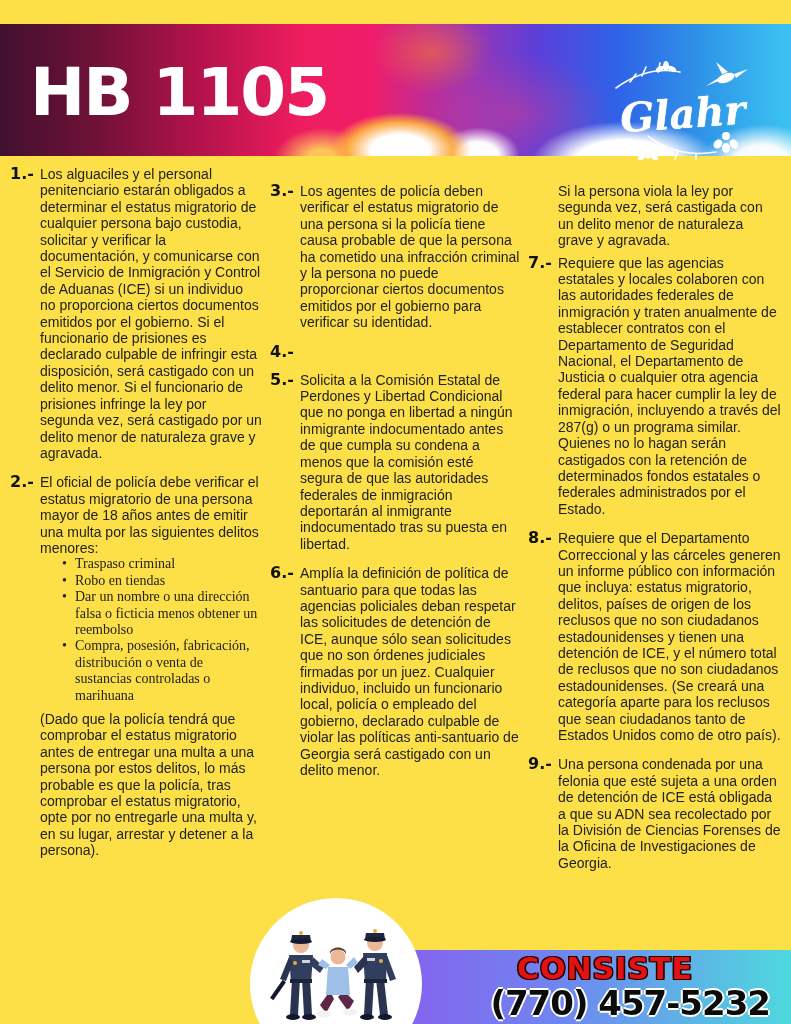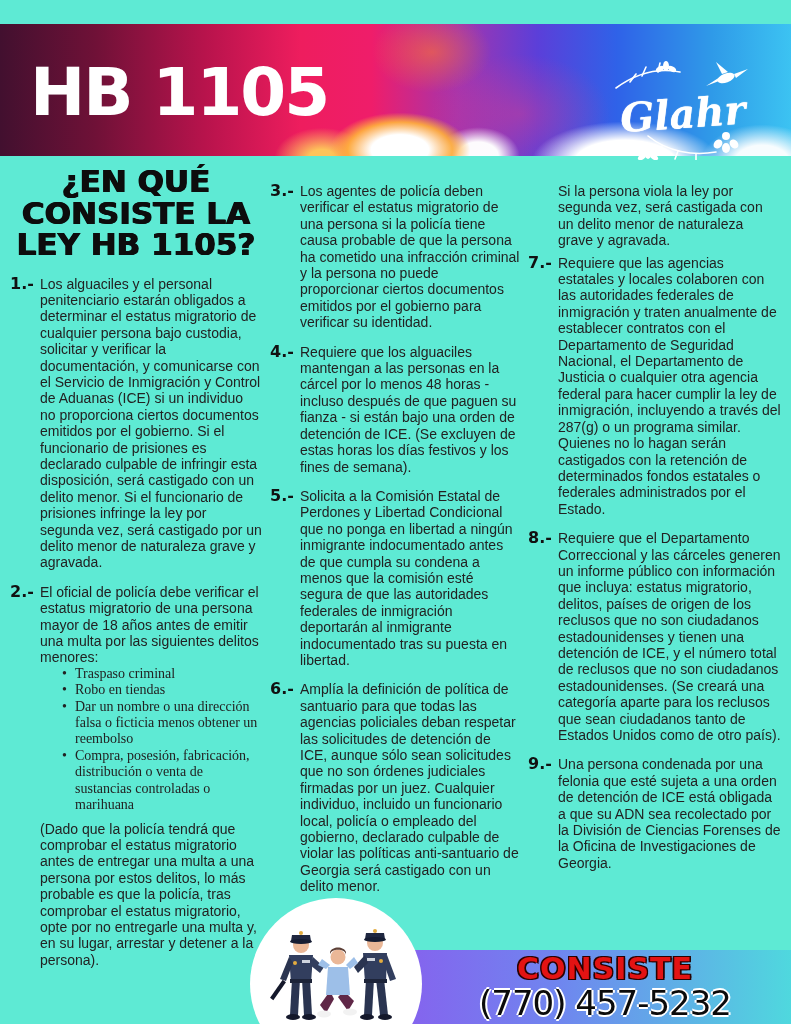--- a/index.html
+++ b/index.html
@@ -1,18 +1,18 @@
 <!DOCTYPE html>
 <html><head>
 <meta charset="utf-8">
 <style>
   * { margin:0; padding:0; box-sizing:border-box; }
   html,body { width:791px; height:1024px; background:#ffffff; }
   body { font-family:"Liberation Sans", sans-serif; color:#232323; position:relative; overflow:hidden; }
-  .page { position:relative; width:791px; height:1024px; background:#5eead4; }
+  .page { position:relative; width:791px; height:1024px; background:#fde047; }
 
   
   .header {
     position:absolute; left:0; top:24px; width:791px; height:132px;
     background:
       radial-gradient(90px 48px at 400px 126px, rgba(255,255,255,1) 32%, rgba(255,176,60,.92) 58%, rgba(255,140,20,0) 78%),
       radial-gradient(66px 42px at 322px 134px, rgba(255,205,90,.95) 20%, rgba(255,150,30,0) 72%),
       radial-gradient(58px 40px at 478px 132px, rgba(255,255,255,.98) 35%, rgba(255,190,120,0) 72%),
       radial-gradient(120px 52px at 625px 138px, rgba(255,255,255,1) 42%, rgba(255,255,255,0) 78%),
       radial-gradient(78px 48px at 762px 138px, rgba(255,255,255,.96) 35%, rgba(160,230,255,0) 78%),
@@ -68,23 +68,24 @@
     border-radius:50%; background:#ffffff;
   }
   .cops { position:absolute; left:262px; top:921px; width:160px; height:103px; }
   .contact { position:absolute; left:440px; top:952px; width:330px; text-align:center; }
   .preguntas {
     font-family:"DejaVu Sans", sans-serif; font-weight:bold; font-size:30px;
     line-height:33px; color:#e31313; letter-spacing:1px;
     text-shadow:-1.4px -1.4px 0 #2a0202, 1.4px -1.4px 0 #2a0202, -1.4px 1.4px 0 #2a0202, 1.4px 1.4px 0 #2a0202;
   }
   .phone {
-    font-family:"DejaVu Sans", sans-serif; font-weight:normal; font-size:34px;
+    font-family:"DejaVu Sans", sans-serif; font-weight:bold; font-size:34px;
     line-height:36px; color:#0b0b0b; letter-spacing:-1px;
     text-shadow:-2px 0 0 #fff, 2px 0 0 #fff, 0 -2px 0 #fff, 0 2px 0 #fff;
+    text-align:right;
   }
 </style>
 </head>
 <body>
 
 <div class="page">
 
   <div class="header">
     <div class="hb-title">HB 1105</div>
     <div class="glahr">
@@ -120,25 +121,20 @@
         <g fill="#fff">
           <ellipse cx="30" cy="24" rx="3" ry="5"></ellipse>
           <ellipse cx="24" cy="27" rx="4.5" ry="2.5" transform="rotate(-30 24 27)"></ellipse>
           <ellipse cx="36" cy="27" rx="4.5" ry="2.5" transform="rotate(30 36 27)"></ellipse>
         </g>
       </svg>
     </div>
   </div>
 
   <div class="col col-left">
-    <div class="big-title">
-      <span style="display:block">¿EN QUÉ</span>
-      <span style="display:block">CONSISTE LA</span>
-      <span style="display:block">LEY HB 1105?</span>
-    </div>
     <div class="item">
       <span class="num">1.-</span>
       <span class="itxt">Los alguaciles y el personal penitenciario estarán obligados a determinar el estatus migratorio de cualquier persona bajo custodia, solicitar y verificar la documentación, y comunicarse con el Servicio de Inmigración y Control de Aduanas (ICE) si un individuo no proporciona ciertos documentos emitidos por el gobierno. Si el funcionario de prisiones es declarado culpable de infringir esta disposición, será castigado con un delito menor. Si el funcionario de prisiones infringe la ley por segunda vez, será castigado por un delito menor de naturaleza grave y agravada.</span>
     </div>
     <div class="item" style="margin-bottom:0">
       <span class="num">2.-</span>
       <span class="itxt">
         <span>El oficial de policía debe verificar el estatus migratorio de una persona mayor de 18 años antes de emitir una multa por las siguientes delitos menores:</span>
         <ul class="bullets">
           <li>Traspaso criminal</li>
@@ -151,21 +147,20 @@
     </div>
   </div>
 
   <div class="col col-middle">
     <div class="item">
       <span class="num">3.-</span>
       <span class="itxt">Los agentes de policía deben verificar el estatus migratorio de una persona si la policía tiene causa probable de que la persona ha cometido una infracción criminal y la persona no puede proporcionar ciertos documentos emitidos por el gobierno para verificar su identidad.</span>
     </div>
     <div class="item">
       <span class="num">4.-</span>
-      <span class="itxt">Requiere que los alguaciles mantengan a las personas en la cárcel por lo menos 48 horas - incluso después de que paguen su fianza - si están bajo una orden de detención de ICE. (Se excluyen de estas horas los días festivos y los fines de semana).</span>
     </div>
     <div class="item">
       <span class="num">5.-</span>
       <span class="itxt">Solicita a la Comisión Estatal de Perdones y Libertad Condicional que no ponga en libertad a ningún inmigrante indocumentado antes de que cumpla su condena a menos que la comisión esté segura de que las autoridades federales de inmigración deportarán al inmigrante indocumentado tras su puesta en libertad.</span>
     </div>
     <div class="item">
       <span class="num">6.-</span>
       <span class="itxt">Amplía la definición de política de santuario para que todas las agencias policiales deban respetar las solicitudes de detención de ICE, aunque sólo sean solicitudes que no son órdenes judiciales firmadas por un juez. Cualquier individuo, incluido un funcionario local, policía o empleado del gobierno, declarado culpable de violar las políticas anti-santuario de Georgia será castigado con un delito menor.</span>
     </div>
   </div>

